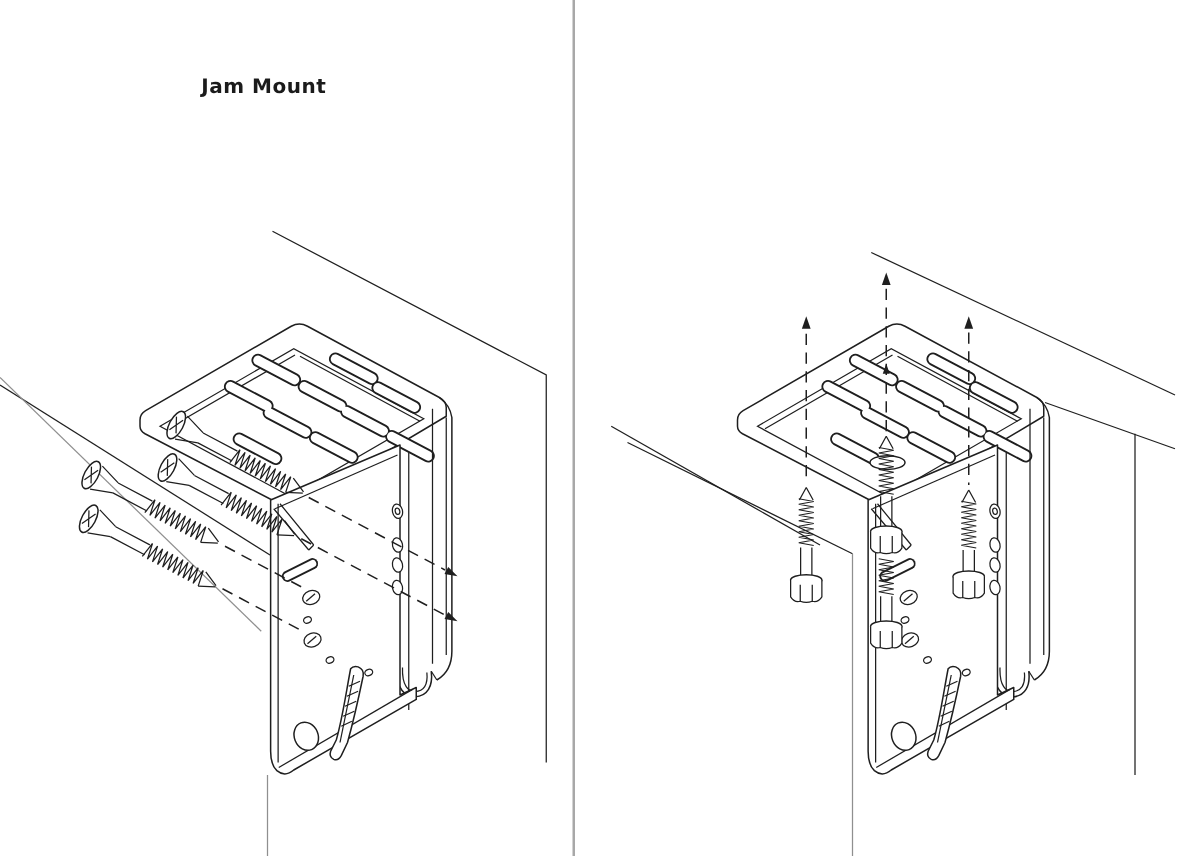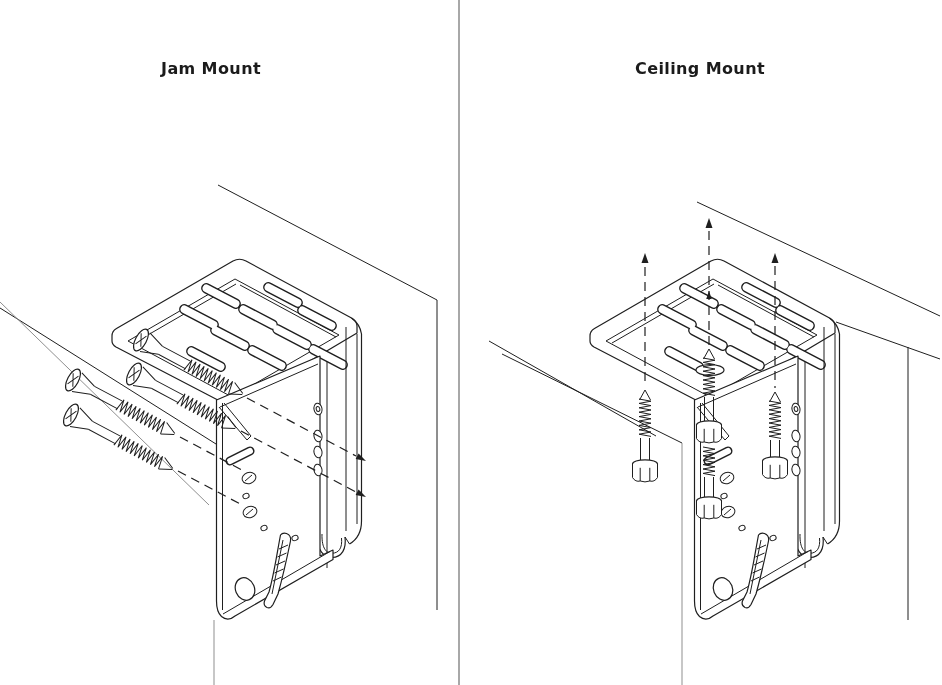--- a/index.html
+++ b/index.html
@@ -40,21 +40,20 @@
   .hole-outer { stroke: #1f1f1f; stroke-width: 9; stroke-linecap: round; fill: none; }
   .hole-inner { stroke: #ffffff; stroke-width: 6; stroke-linecap: round; fill: none; }
   .arrow { fill: #1f1f1f; stroke: none; }
 </style>
 </head>
 <body>
 
 <div id="screen">
 
   <div class="panel-title" id="title-jam">Jam Mount</div>
-  <div class="panel-title" id="title-ceiling">Ceiling Mount</div>
 
   <div id="divider"></div>
 
   <svg width="942" height="685" viewBox="0 0 942 685">
 
     <defs>
 
       <g id="bracket">
 
         <g>

